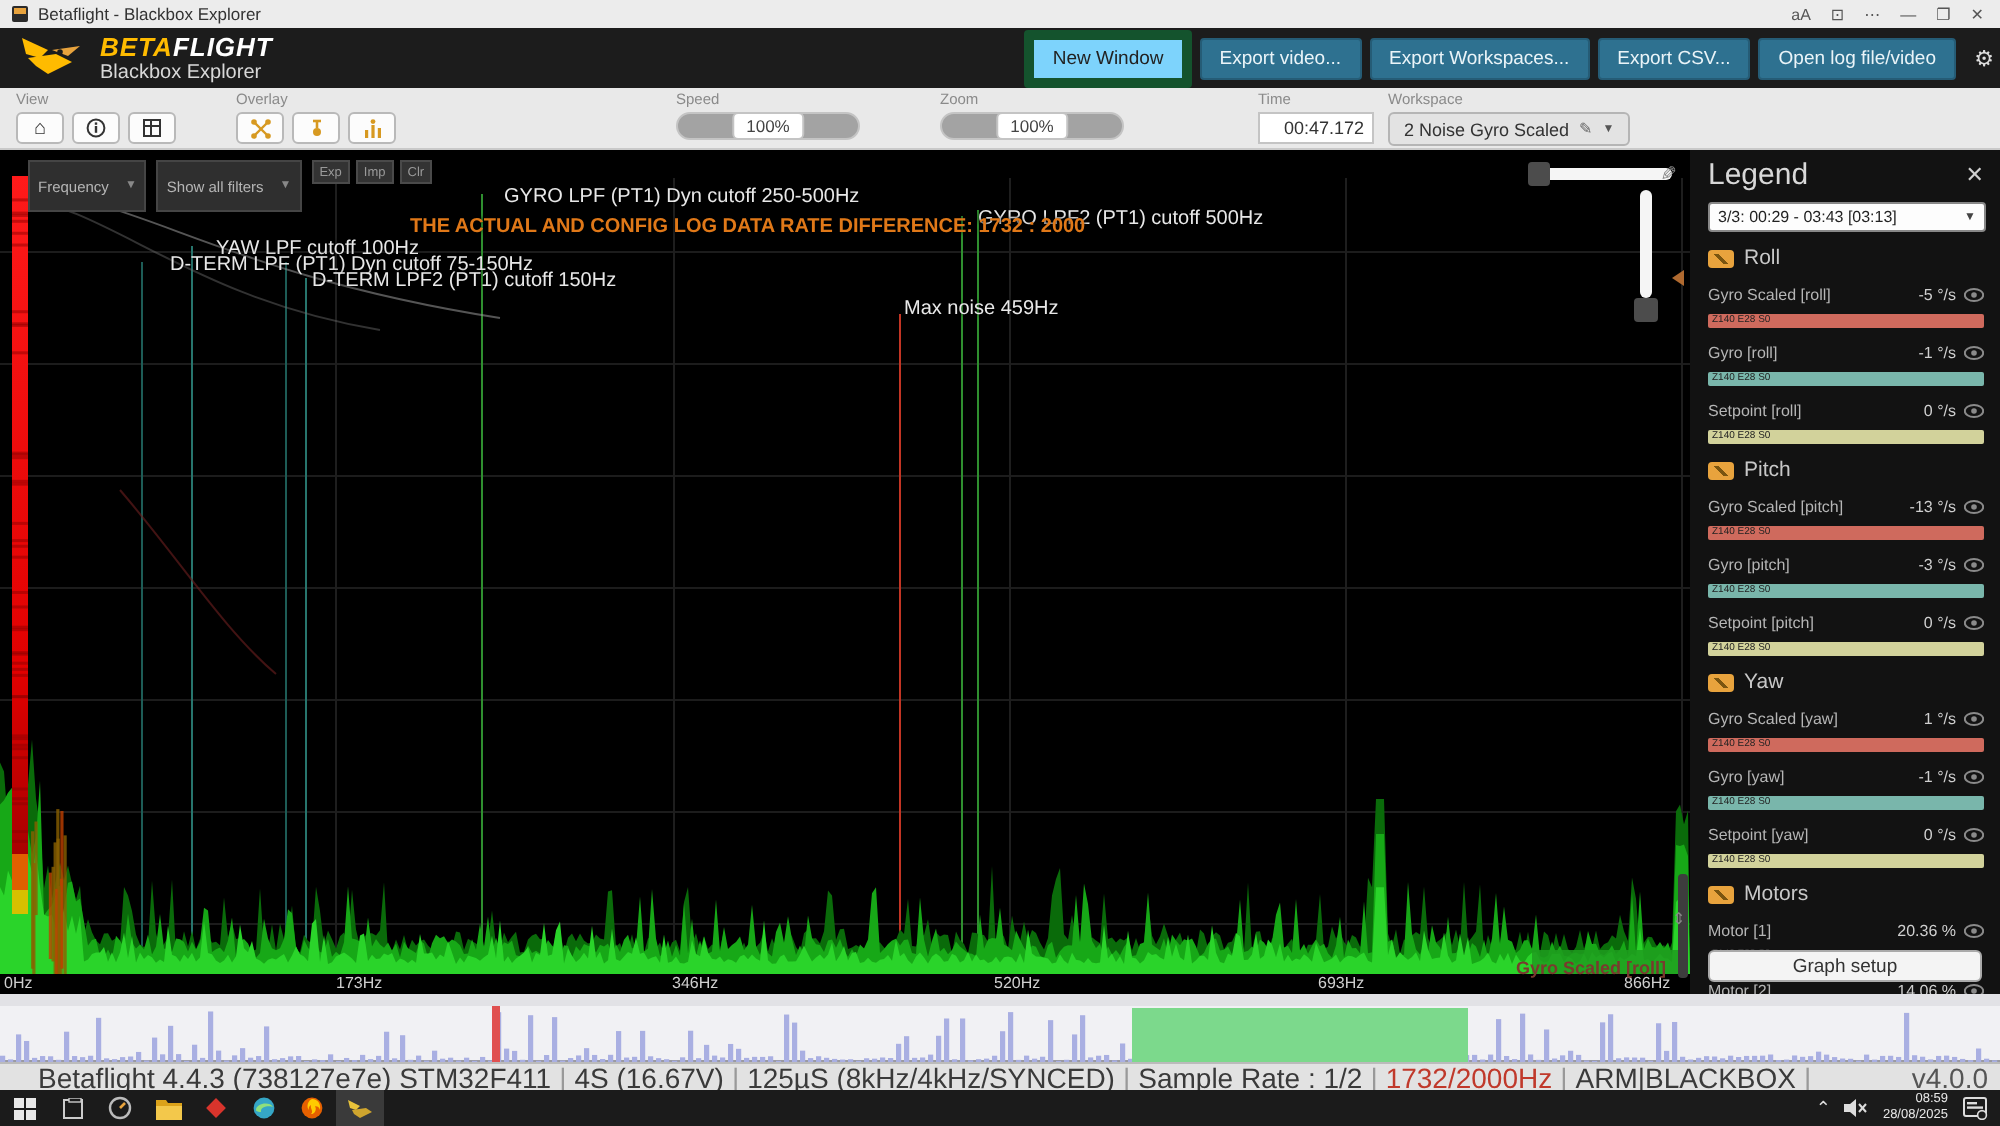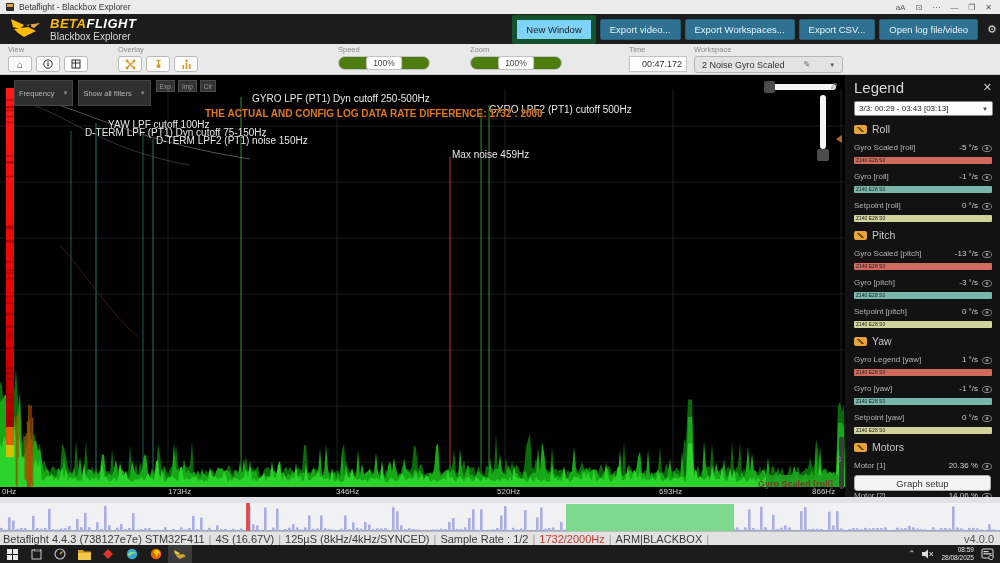--- a/index.html
+++ b/index.html
@@ -32,27 +32,27 @@
   .hicon { width:16px; height:16px; border-radius:50%; color:#ddd; display:flex; align-items:center; justify-content:center; font-size:11px; cursor:pointer; }
 
   
   #toolbar { position:absolute; left:0; top:44px; width:1000px; height:31px; background:#e9e9e9; border-bottom:1px solid #c9c9c9; }
   .tgroup { position:absolute; top:1px; }
   .tlabel { font-size:7.5px; color:#8a8a8a; margin-bottom:2px; }
   .btnrow { display:flex; gap:4px; }
   .tbtn { width:24px; height:16px; background:#fcfcfc; border:1px solid #b9b9b9; border-radius:3px;
     display:flex; align-items:center; justify-content:center; font-size:10px; color:#333; cursor:pointer; }
   .tbtn svg { display:block; }
-  .slider { position:relative; width:92px; height:14px; border:1px solid #c4c4c4; border-radius:7px; background:#4d7c0f; margin-top:1px; }
+  .slider { position:relative; width:92px; height:14px; border:1px solid #c4c4c4; border-radius:7px; background:#a3a3a3; margin-top:1px; }
   .slider .val { position:absolute; left:50%; top:-1px; transform:translateX(-50%); background:#fff; border:1px solid #c4c4c4;
     border-radius:3px; font-size:8.5px; color:#444; padding:1px 6px; }
   .timebox { width:58px; height:16px; border:1px solid #c4c4c4; background:#fff; font-size:9px; color:#333;
     display:flex; align-items:center; justify-content:flex-end; padding-right:4px; margin-top:1px; }
   .wsbtn { height:17px; background:#e3e3e3; border:1px solid #b5b5b5; border-radius:3px; display:flex; align-items:center;
-    gap:19px; padding:0 7px; font-size:9px; color:#333; margin-top:1px; cursor:pointer; }
+    gap:5px; padding:0 7px; font-size:9px; color:#333; margin-top:1px; cursor:pointer; }
   .wsbtn .pencil { font-size:8px; color:#666; }
   .wsbtn .caret { font-size:6px; color:#555; }
 
   
   #chart { position:absolute; left:0; top:75px; width:845px; height:422px; background:#000; overflow:hidden; }
   #chart svg.plot { position:absolute; left:0; top:0; }
   .annot { position:absolute; font-size:10px; color:#e8e8e8; white-space:nowrap; text-shadow:0 0 2px #000; }
   .annot.warn { color:#e07818; font-weight:bold; }
   .tick { position:absolute; font-size:8px; color:#cfcfcf; bottom:1px;text-align:right; }
   #corner-label { position:absolute; right:12px; bottom:8px; font-size:9px; color:#7a3a2e; font-weight:bold; }
@@ -94,21 +94,21 @@
   .lfield .subdim { font-size:5px; color:#3c3c3c; padding-left:2px; line-height:7px; }
   .lfield.motor { margin-bottom:5px; }
   #graph-setup { position:absolute; left:9px; bottom:6px; width:137px; height:16px; background:#f4f4f4;
     border:1px solid #aaa; border-radius:3px; font-size:9.5px; color:#333; display:flex; align-items:center; justify-content:center; cursor:pointer; }
 
   
   #gap1 { position:absolute; left:0; top:497px; width:1000px; height:6px; background:#e2e2e6; }
   #seekbar { position:absolute; left:0; top:503px; width:1000px; height:28px; background:#f1f1f4; border-bottom:1px solid #9a9aa2; cursor:pointer; }
   #seekbar svg { position:absolute; left:0; top:0; }
   #statusbar { position:absolute; left:0; top:531px; width:1000px; height:14px; background:#e2e2e2; border-top:1px solid #bbb;
-    display:flex; align-items:center; font-size:11px; color:#3a3a3a; padding-left:3px; white-space:nowrap; }
+    display:flex; align-items:center; font-size:14px; color:#3a3a3a; padding-left:19px; white-space:nowrap; }
   #statusbar .sep { color:#999; margin:0 4px; }
   #taskbar { position:absolute; left:0; top:545px; width:1000px; height:18px; background:#1b1b1b; display:flex; align-items:center; }
   .task-ico { width:24px; height:18px; display:flex; align-items:center; justify-content:center; cursor:pointer; position:relative; }
   .task-ico.active { background:#3a3a3a; }
   #tray { margin-left:auto; display:flex; align-items:center; gap:7px; padding-right:6px; color:#ddd; }
   #clock { text-align:right; font-size:6.5px; color:#e8e8e8; line-height:1.25; cursor:default; }
   .trayglyph { font-size:9px; color:#ddd; cursor:pointer; }
 </style>
 </head>
 <body>
@@ -335,21 +335,21 @@
           <div class="cbtn">Exp</div>
           <div class="cbtn">Imp</div>
           <div class="cbtn">Clr</div>
         </span>
     </div>
     <div id="annotations">
         <div class="annot" style="left: 252px; top: 18px;">GYRO LPF (PT1) Dyn cutoff 250-500Hz</div>
         <div class="annot" style="left: 489px; top: 29px;">GYRO LPF2 (PT1) cutoff 500Hz</div>
         <div class="annot" style="left: 108px; top: 44px;">YAW LPF cutoff 100Hz</div>
         <div class="annot" style="left: 85px; top: 52px;">D-TERM LPF (PT1) Dyn cutoff 75-150Hz</div>
-        <div class="annot" style="left: 156px; top: 60px;">D-TERM LPF2 (PT1) noise 150Hz</div>
+        <div class="annot" style="left: 156px; top: 60px;">D-TERM LPF2 (PT1) cutoff 150Hz</div>
         <div class="annot" style="left: 452px; top: 74px;">Max noise 459Hz</div>
         <div class="annot warn" style="left: 205px; top: 33px;">THE ACTUAL AND CONFIG LOG DATA RATE DIFFERENCE: 1732 : 2000</div>
       </div>
     <div id="ticks">
         <div class="tick" style="left: 2px;">0Hz</div>
         <div class="tick" style="left: 168px;">173Hz</div>
         <div class="tick" style="left: 336px;">346Hz</div>
         <div class="tick" style="left: 497px;">520Hz</div>
         <div class="tick" style="left: 659px;">693Hz</div>
         <div class="tick" style="left: 812px;">866Hz</div>
@@ -451,21 +451,21 @@
               </svg></span>
           </div>
           <div class="bar" style="background: rgb(210, 210, 155);">Z140 E28 S0</div>
         </div>
         <div class="lgroup-head">
           <span class="lgroup-ico"></span>
           <span class="lgroup-name">Yaw</span>
         </div>
         <div class="lfield">
           <div class="row1">
-            <span class="fname">Gyro Legend [yaw]</span>
+            <span class="fname">Gyro Scaled [yaw]</span>
             <span class="fval">1 °/s</span>
             <span class="eye"><svg width="10" height="7" viewBox="0 0 10 7">
                 <ellipse cx="5" cy="3.5" rx="4.6" ry="3" fill="none" stroke="#8a8a8a"></ellipse>
                 <circle cx="5" cy="3.5" r="1.4" fill="#8a8a8a"></circle>
               </svg></span>
           </div>
           <div class="bar" style="background: rgb(207, 106, 93);">Z140 E28 S0</div>
         </div>
         <div class="lfield">
           <div class="row1">

